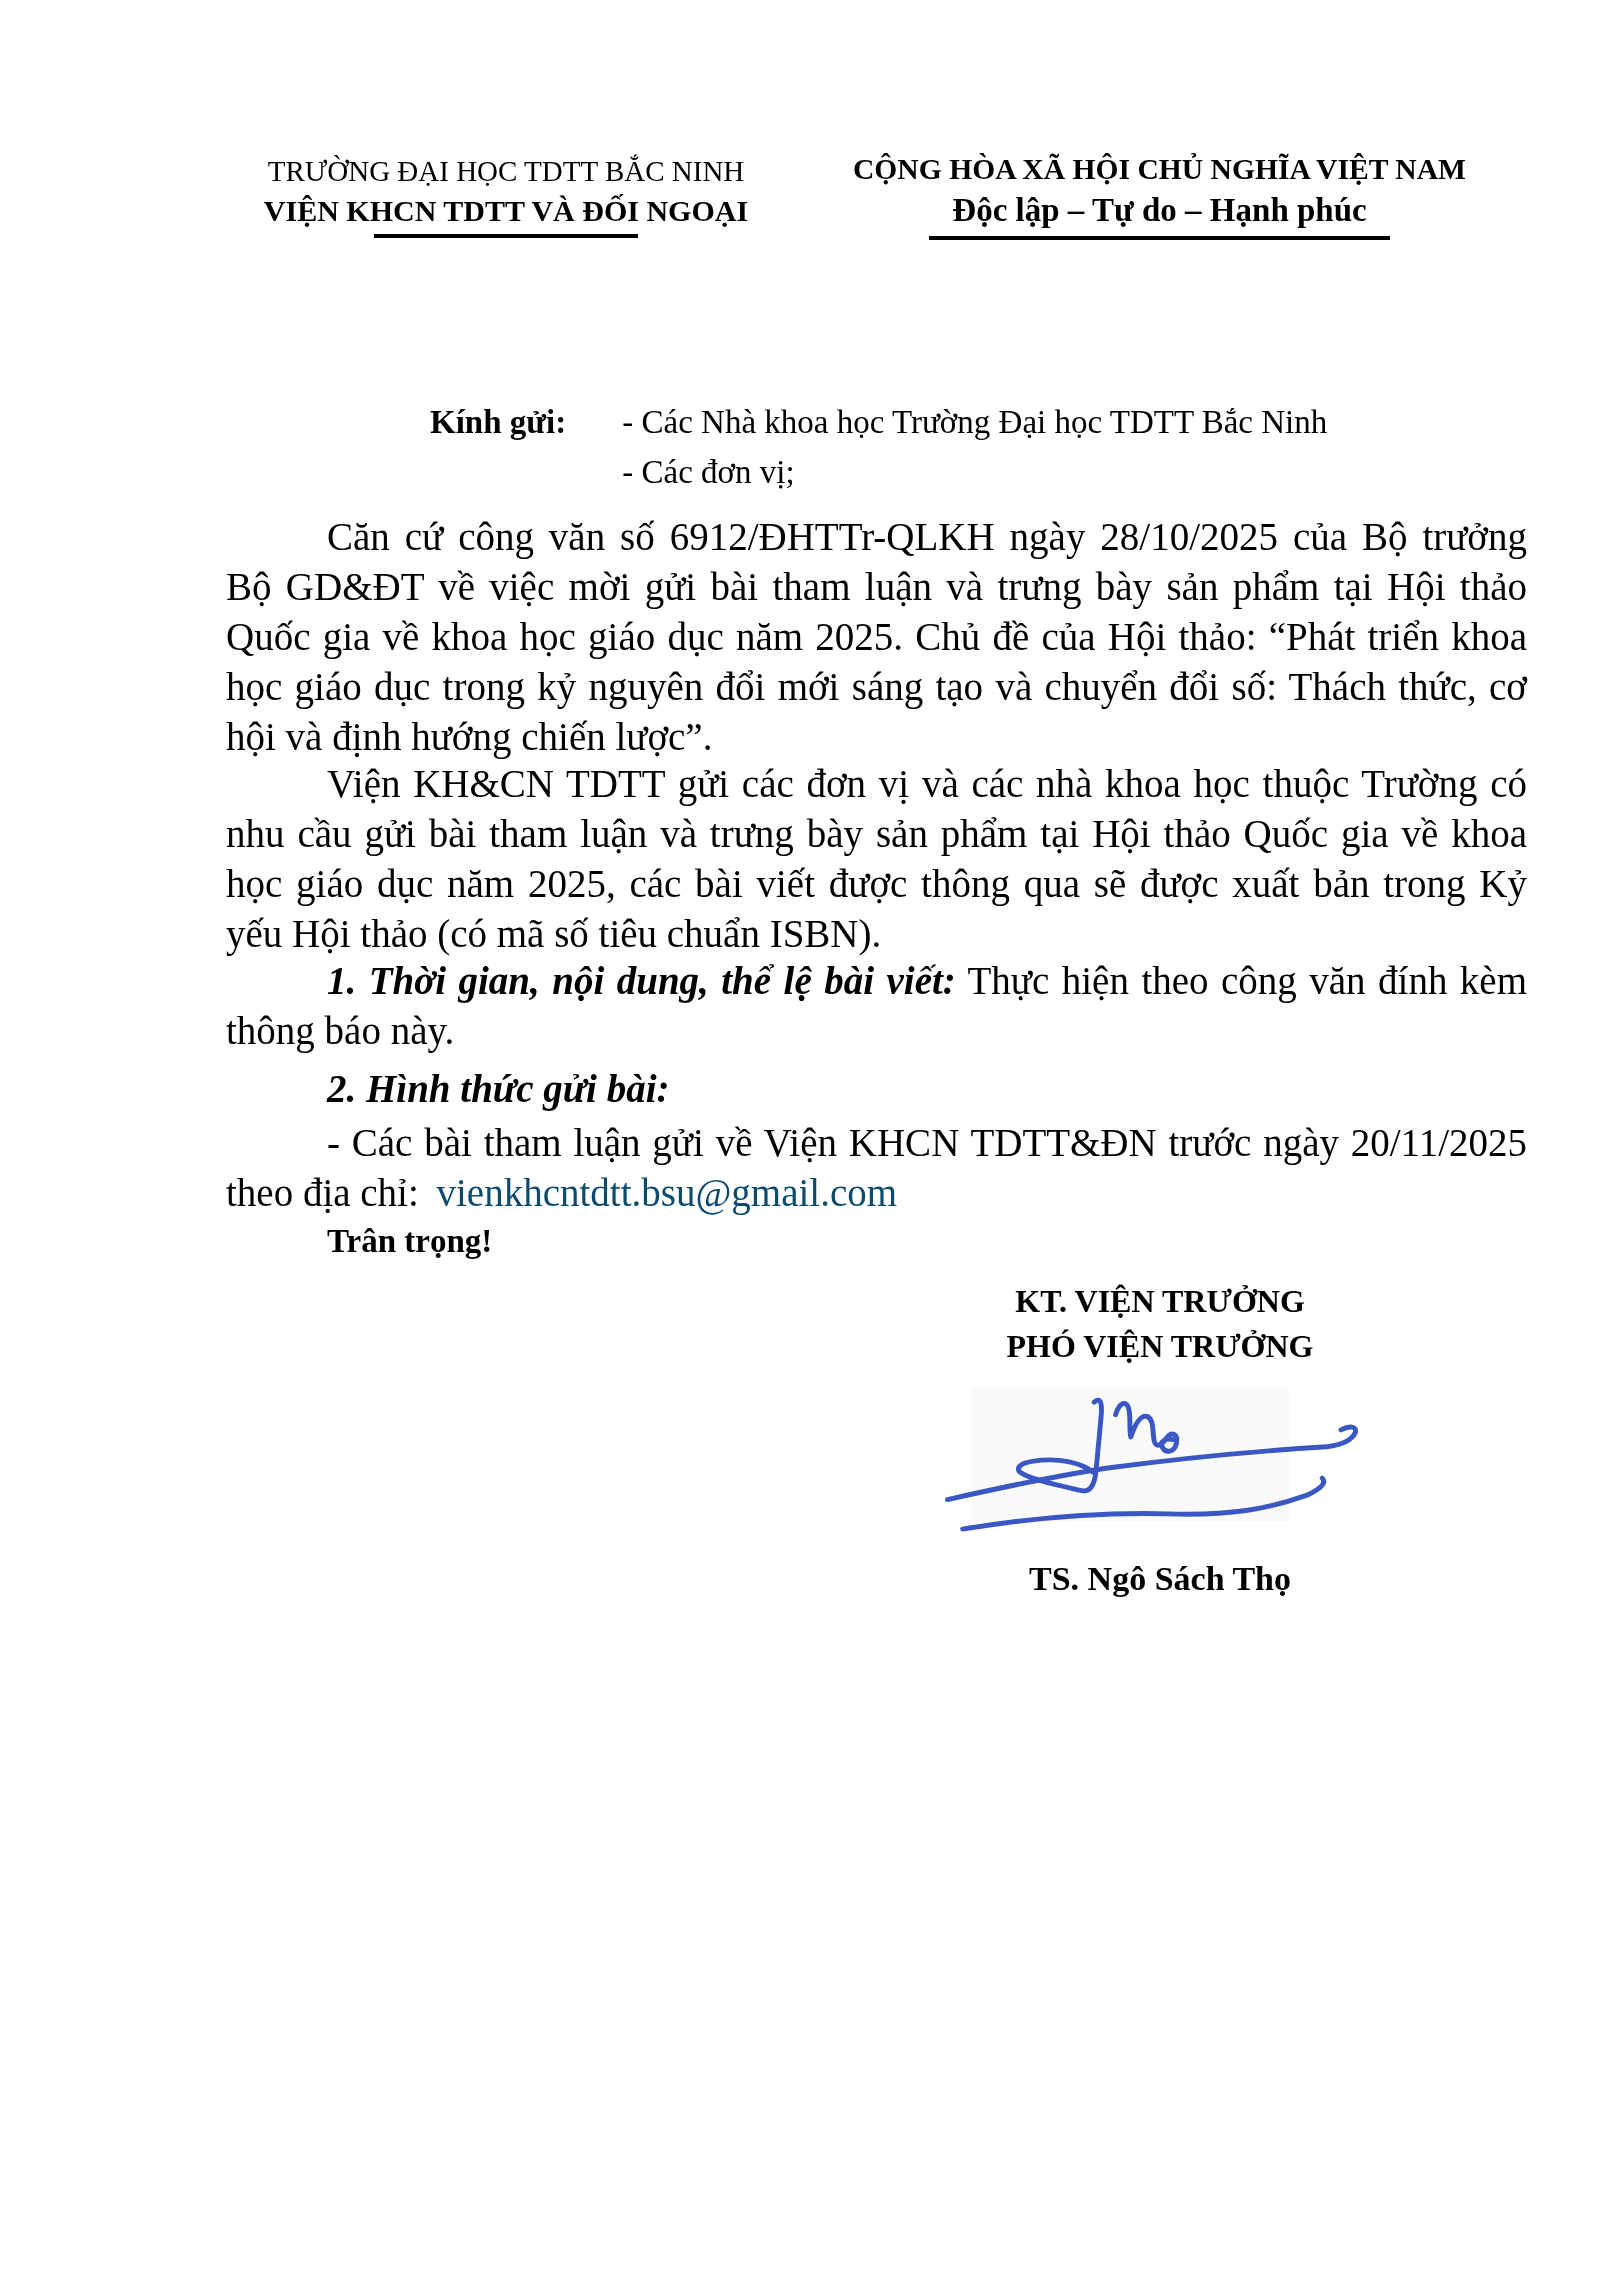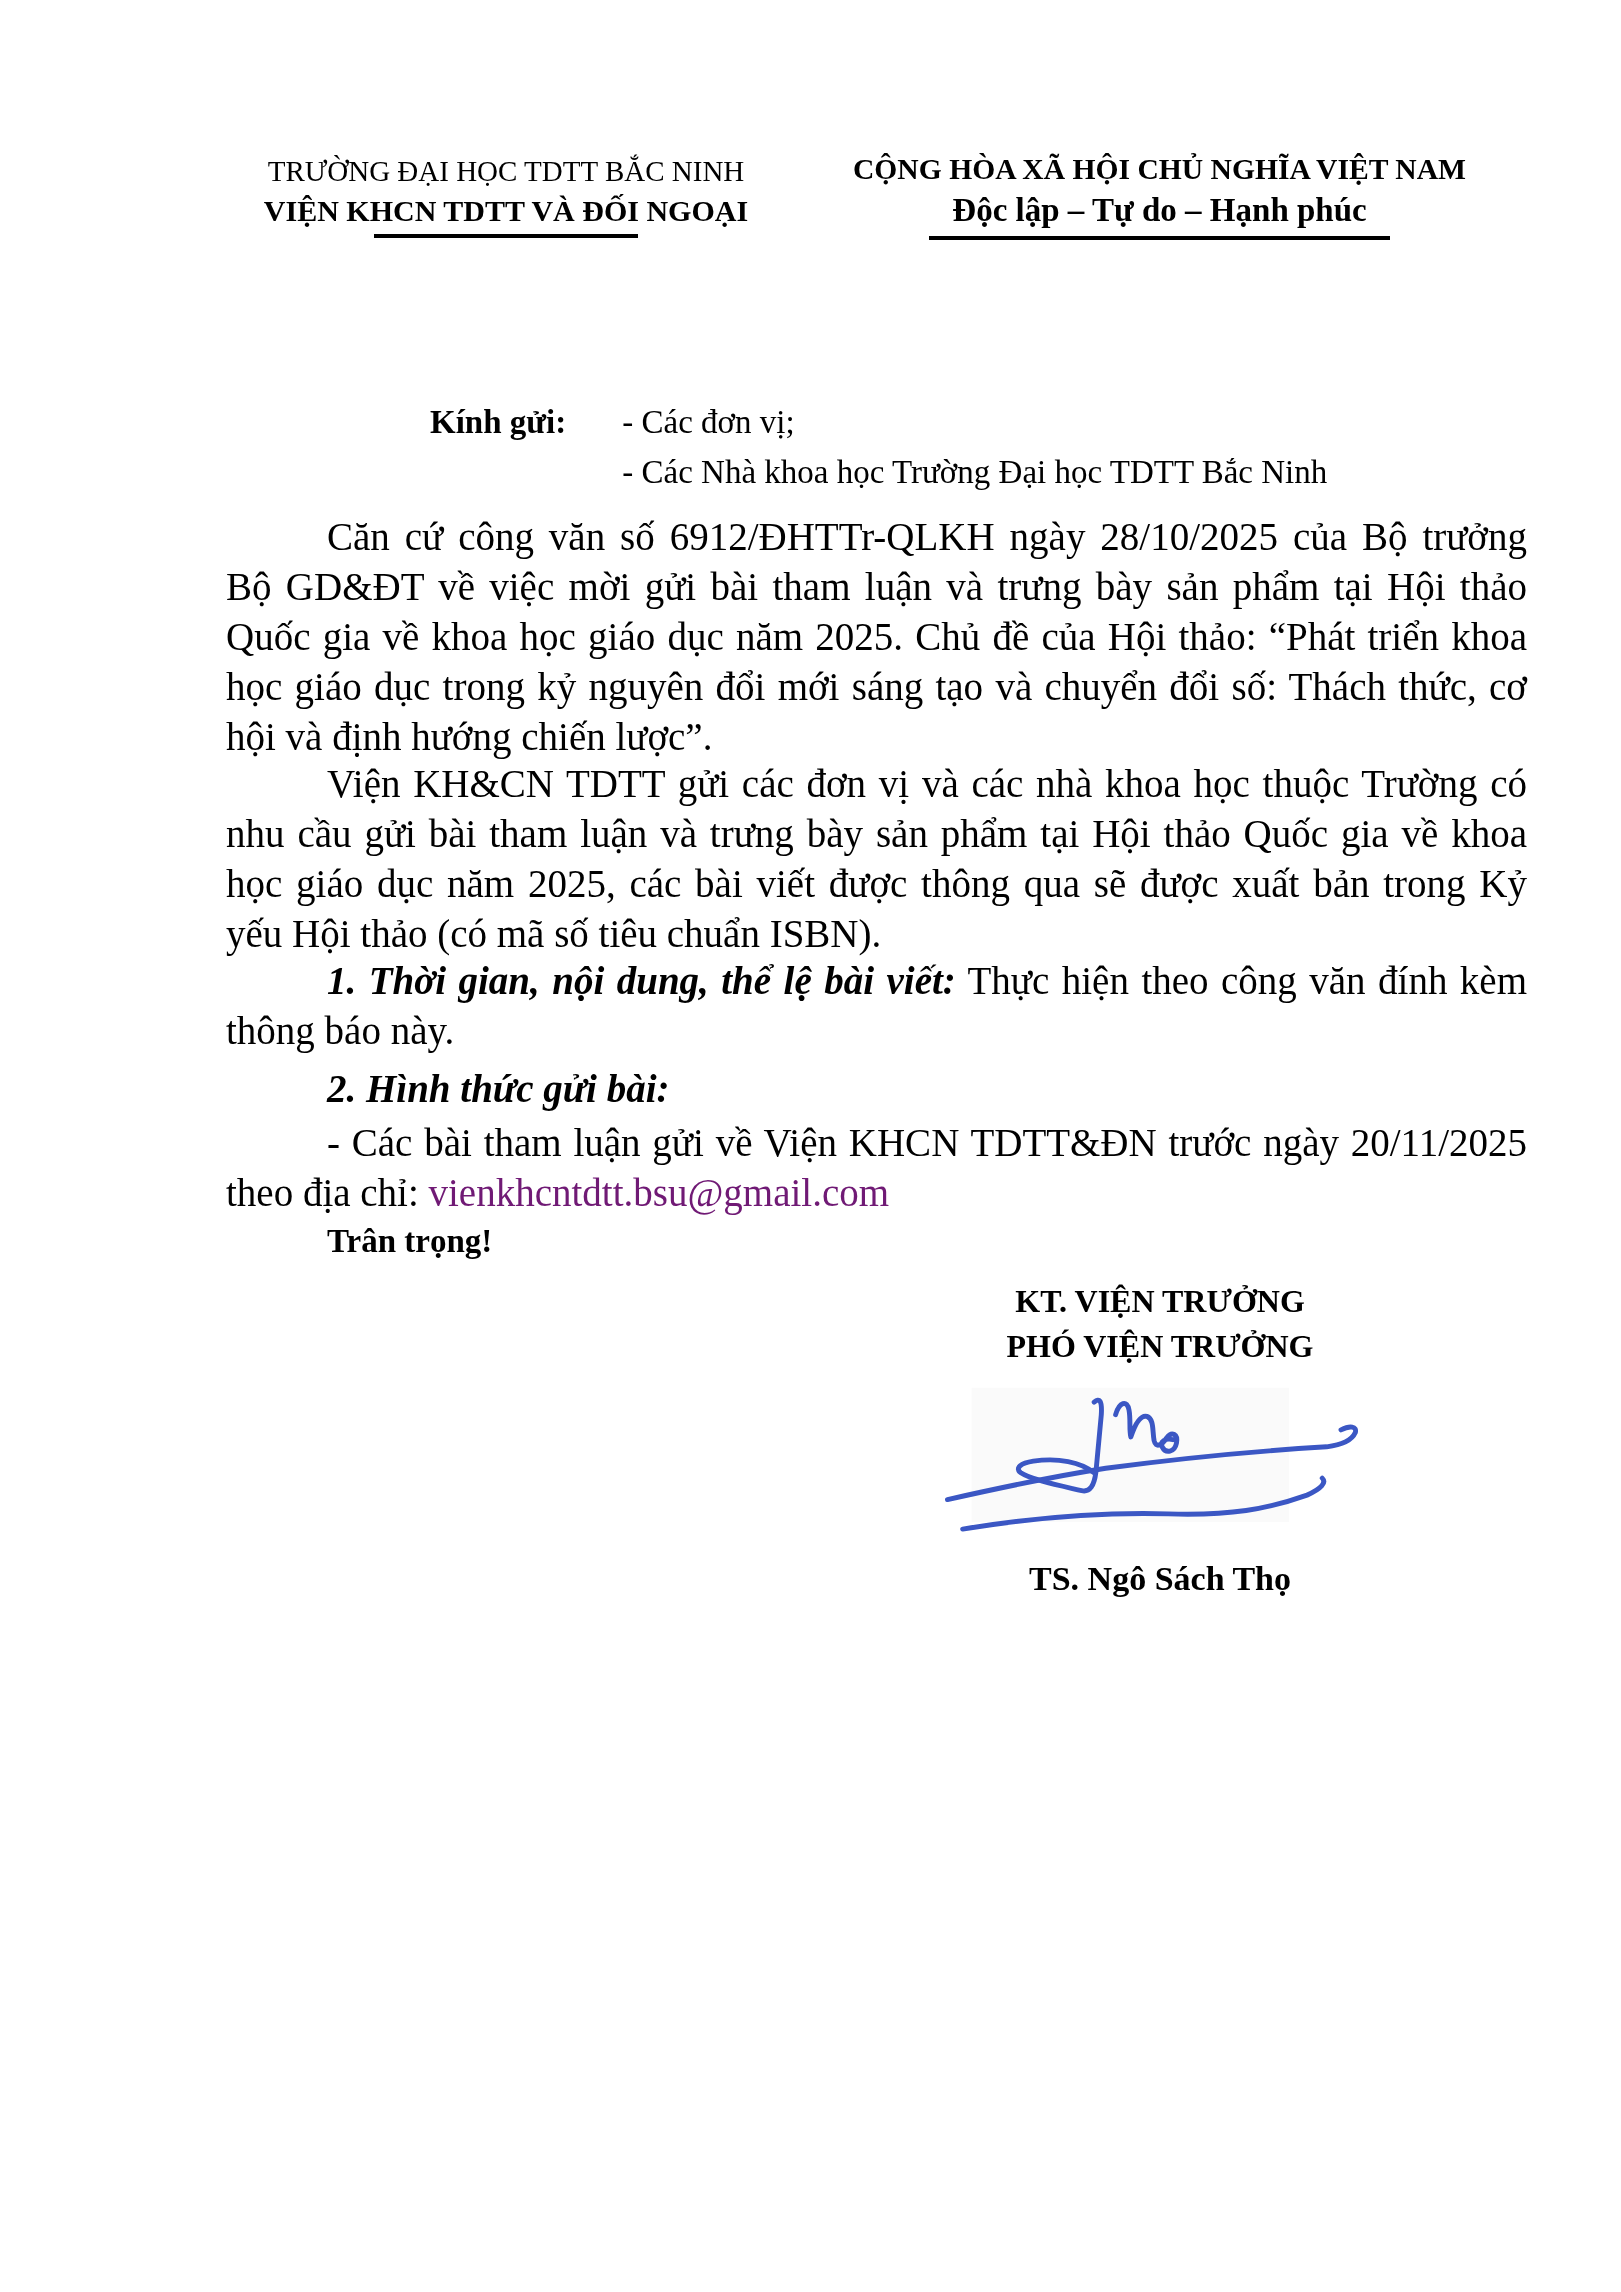--- a/index.html
+++ b/index.html
@@ -24,21 +24,21 @@
   .salutation{position:absolute;left:430px;top:397px;font-size:33px;line-height:50px;display:flex;align-items:flex-start;gap:9px;}
   .salutation .label{font-weight:bold;margin-right:47px;white-space:nowrap;}
   .salutation .recipients div{white-space:nowrap;}
   .para{position:absolute;left:226px;width:1301px;font-size:39px;line-height:50px;text-align:justify;text-indent:101px;}
   .p1{top:512px;}
   .p2{top:759px;}
   .s1{top:956px;}
   .s2{top:1064px;}
   .bullet{top:1118px;}
   .bi{font-weight:bold;font-style:italic;}
-  .email{color:#701a75;cursor:pointer;}
+  .email{color:#0c4a6e;cursor:pointer;margin-left:8px;}
   .closing{position:absolute;left:327px;top:1223px;font-size:33px;font-weight:bold;}
   .sig-titles{position:absolute;left:896px;top:1279px;width:528px;text-align:center;font-weight:bold;font-size:32px;line-height:45px;}
   .sig-titles div{white-space:nowrap;}
   .sig-wrap{position:absolute;left:922px;top:1386px;width:457px;height:161px;}
   .signer{position:absolute;left:896px;top:1560px;width:528px;text-align:center;font-weight:bold;font-size:34px;white-space:nowrap;}
 </style>
 </head>
 <body>
 
 <div class="page">
@@ -52,22 +52,22 @@
   <div class="hdr-right">
     <div class="l1">CỘNG HÒA XÃ HỘI CHỦ NGHĨA VIỆT NAM</div>
     <div class="l2">Độc lập – Tự do – Hạnh phúc</div>
     <div class="rule-right"></div>
   </div>
 
 
   <div class="salutation">
     <div class="label">Kính gửi:</div>
     <div class="recipients">
+      <div>- Các Nhà khoa học Trường Đại học TDTT Bắc Ninh</div>
       <div>- Các đơn vị;</div>
-      <div>- Các Nhà khoa học Trường Đại học TDTT Bắc Ninh</div>
     </div>
   </div>
 
   <div class="para p1">Căn cứ công văn số 6912/ĐHTTr-QLKH ngày 28/10/2025 của Bộ trưởng Bộ GD&amp;ĐT về việc mời gửi bài tham luận và trưng bày sản phẩm tại Hội thảo Quốc gia về khoa học giáo dục năm 2025. Chủ đề của Hội thảo: “Phát triển khoa học giáo dục trong kỷ nguyên đổi mới sáng tạo và chuyển đổi số: Thách thức, cơ hội và định hướng chiến lược”.</div>
 
   <div class="para p2">Viện KH&amp;CN TDTT gửi các đơn vị và các nhà khoa học thuộc Trường có nhu cầu gửi bài tham luận và trưng bày sản phẩm tại Hội thảo Quốc gia về khoa học giáo dục năm 2025, các bài viết được thông qua sẽ được xuất bản trong Kỷ yếu Hội thảo (có mã số tiêu chuẩn ISBN).</div>
 
   <div class="para s1"><span class="bi">1. Thời gian, nội dung, thể lệ bài viết:</span><span> Thực hiện theo công văn đính kèm thông báo này.</span></div>
 
   <div class="para s2"><span class="bi">2. Hình thức gửi bài:</span></div>

